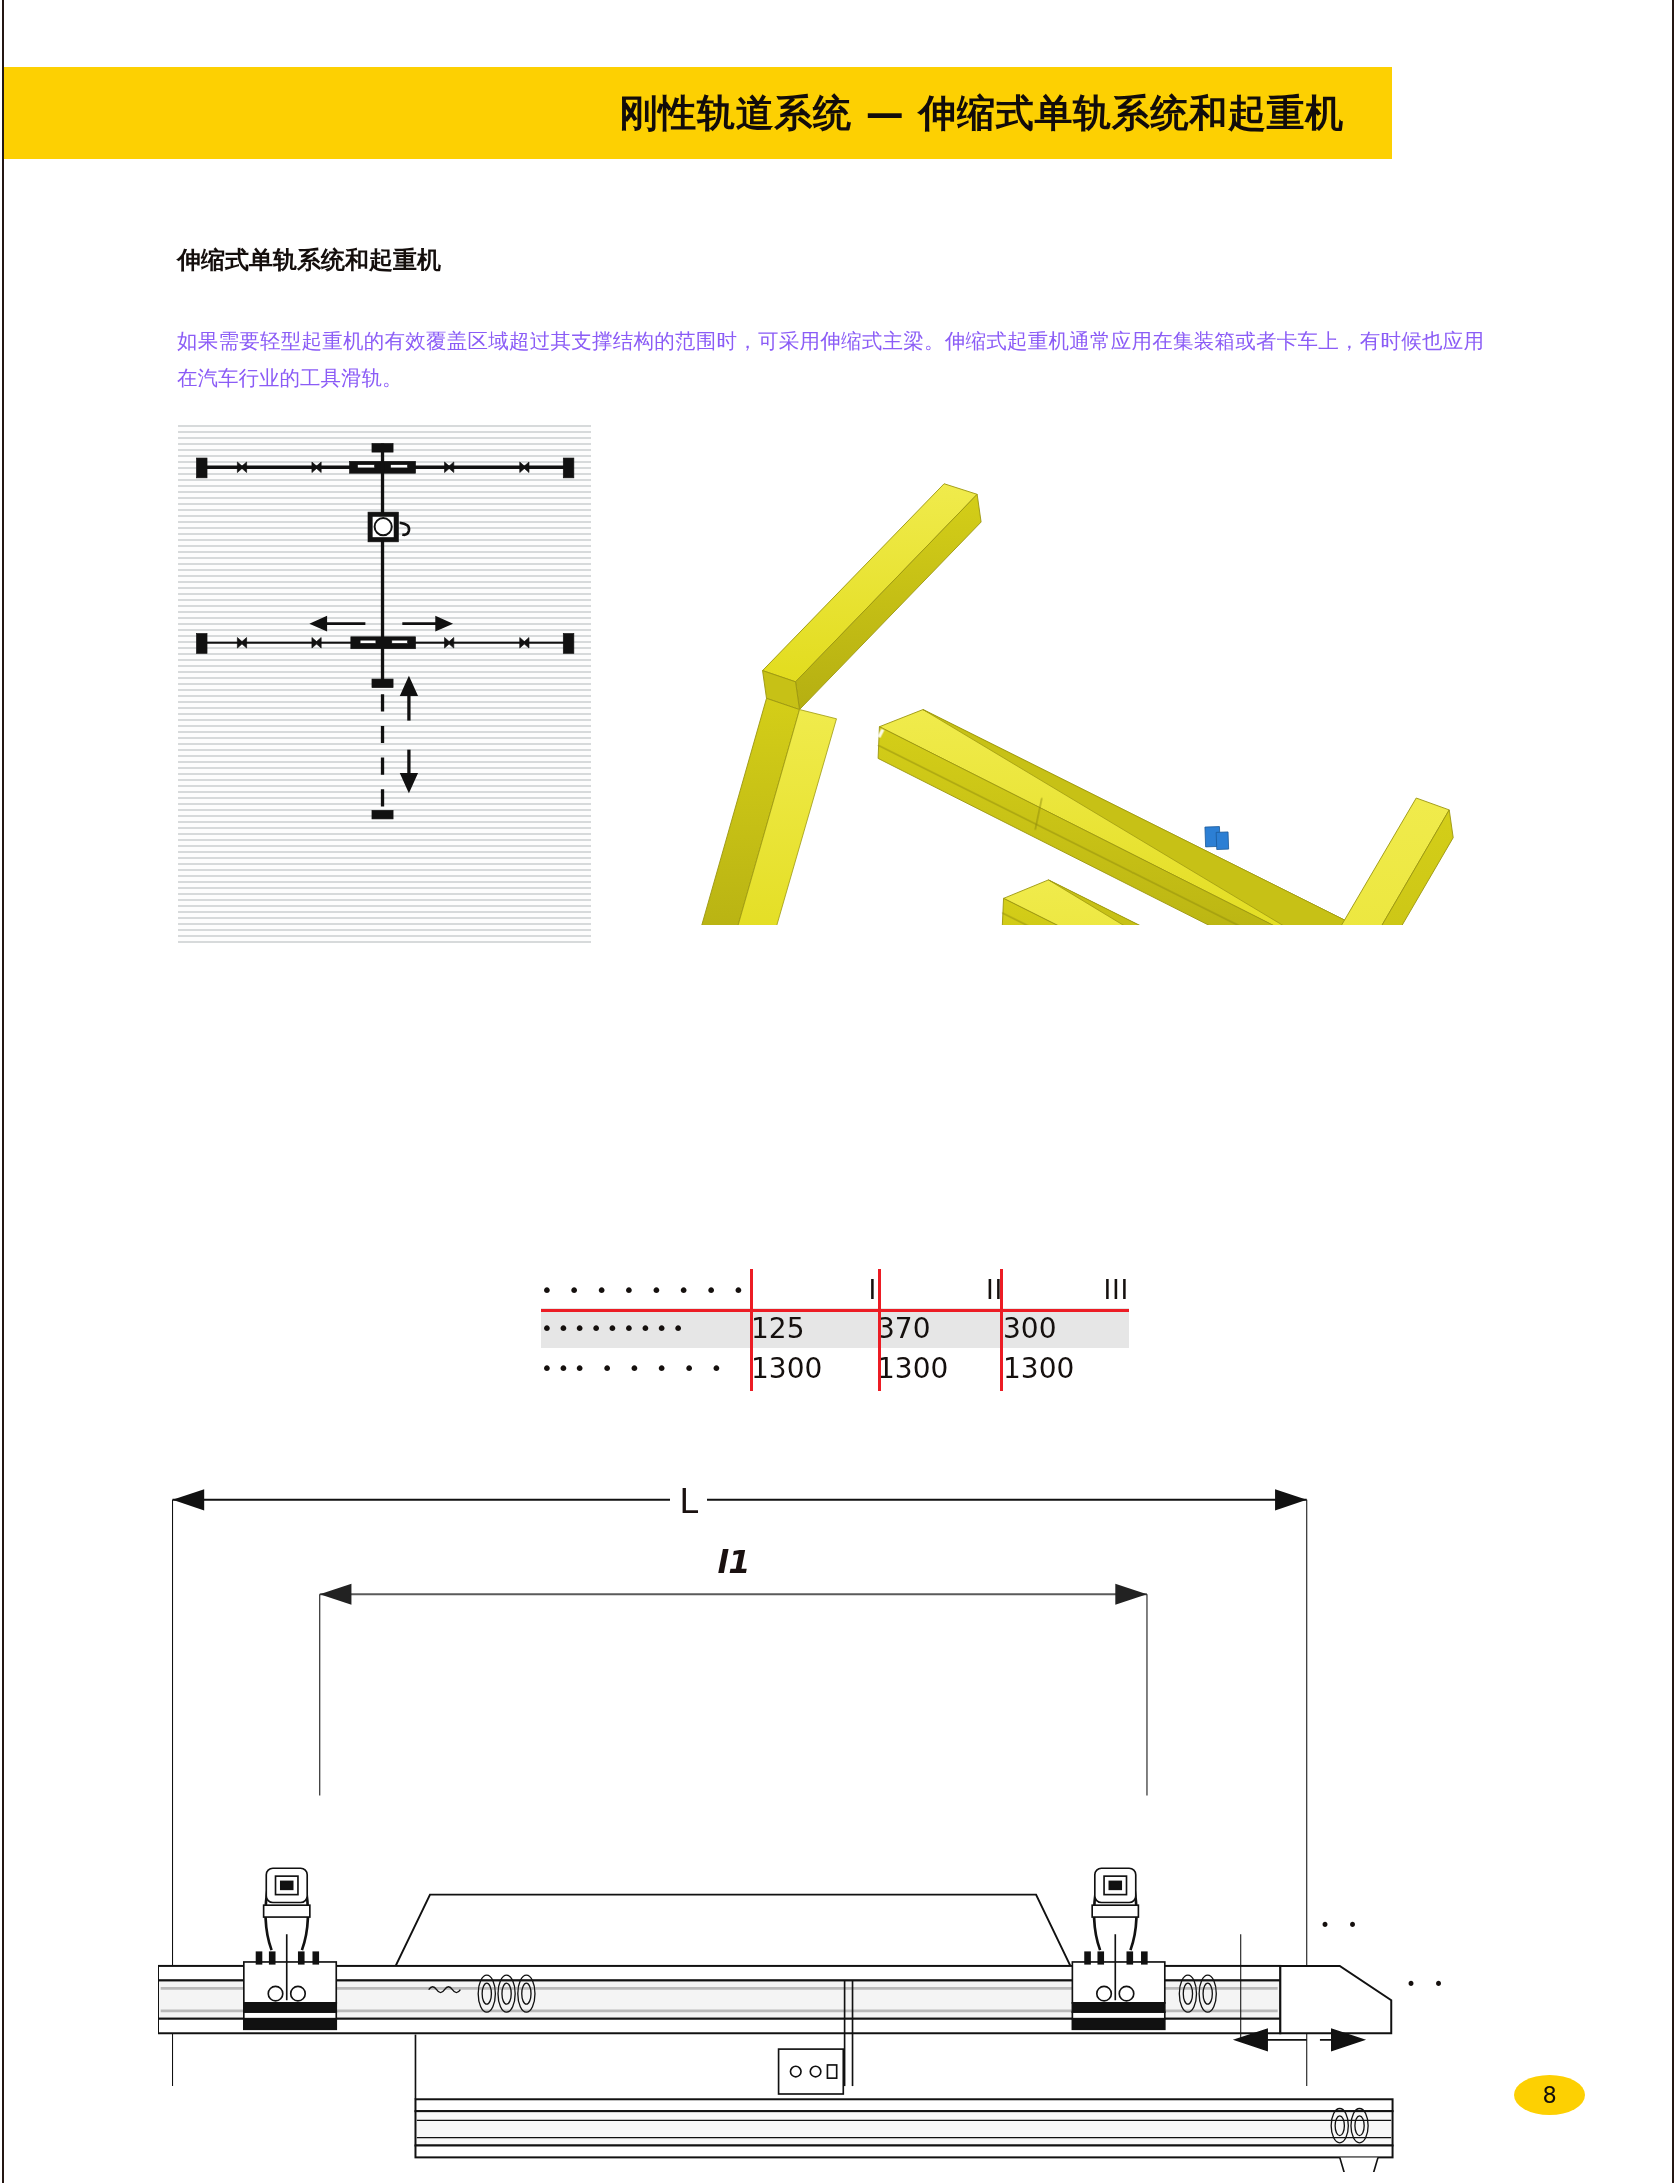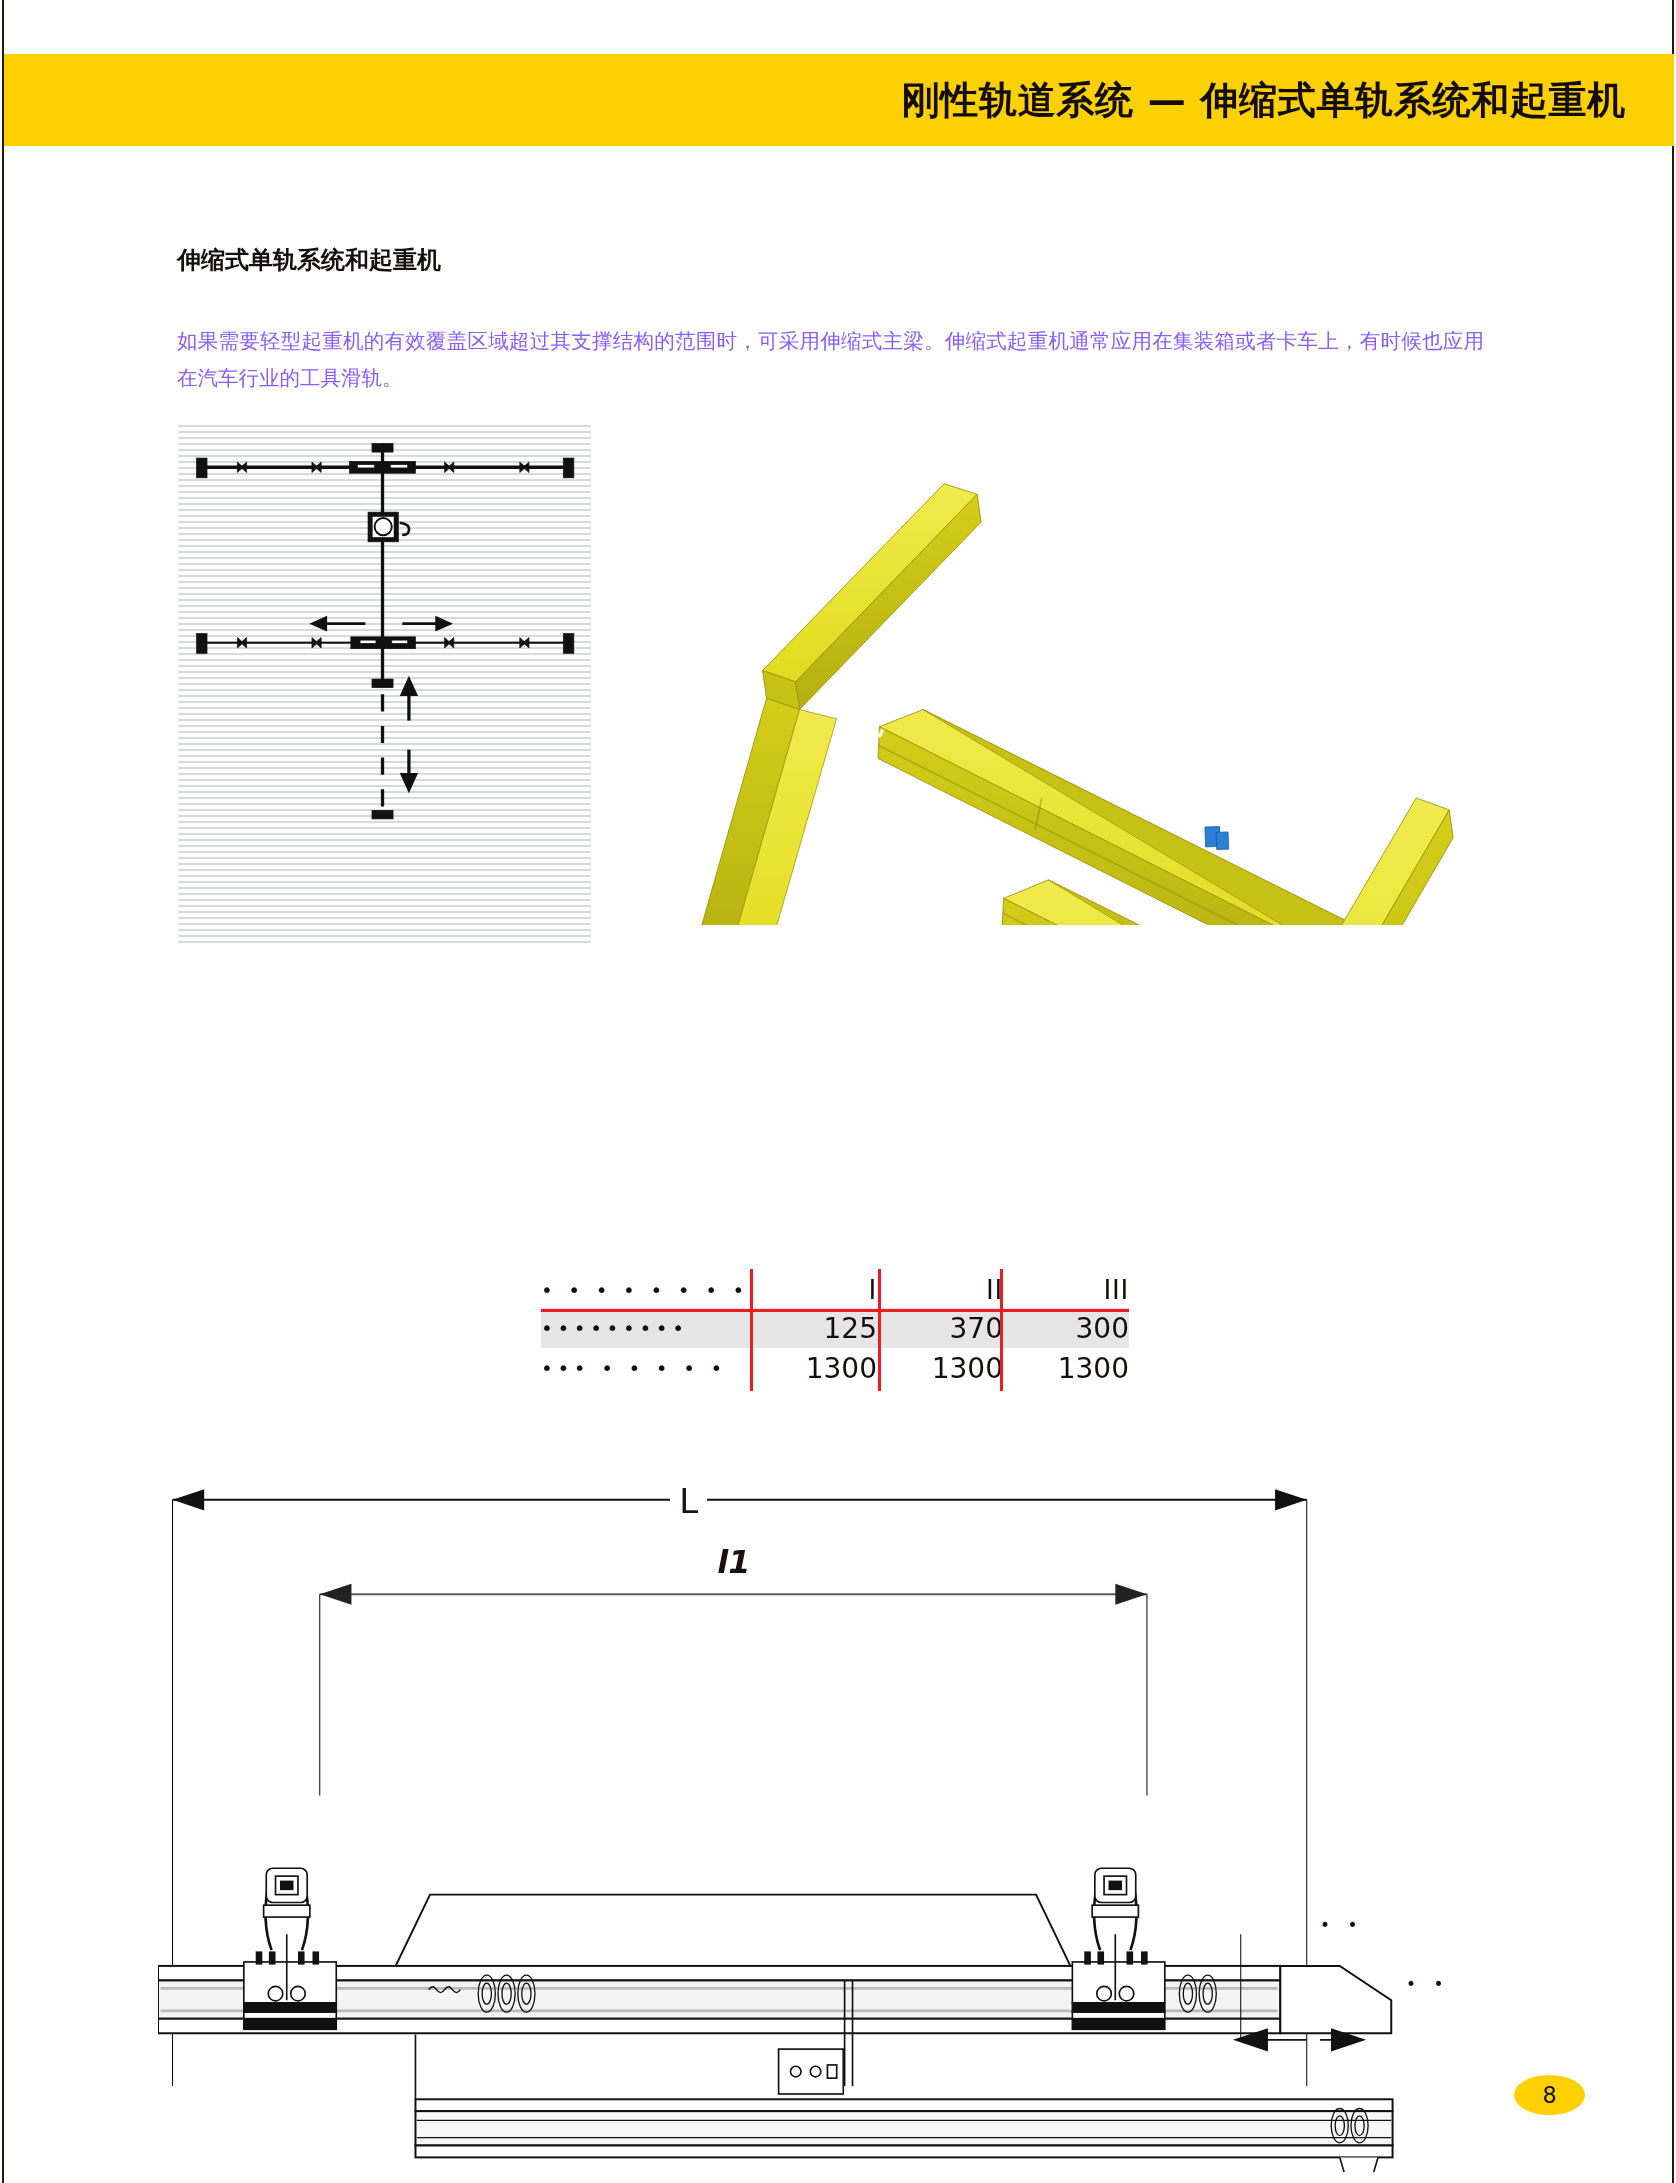--- a/index.html
+++ b/index.html
@@ -6,21 +6,21 @@
   body{
     width:1676px;height:2183px;position:relative;overflow:hidden;
     font-family:"Liberation Sans","DejaVu Sans",sans-serif;
     color:#1a1110;
   }
   .page-edge-left{position:absolute;left:2px;top:0;width:2px;height:2183px;background:#241613;}
   .page-edge-right{position:absolute;left:1672px;top:0;width:2px;height:2183px;background:#241613;}
 
   
   .banner{
-    position:absolute;left:4px;top:54px;width:1670px;height:92px;
+    position:absolute;left:4px;top:67px;width:1388px;height:92px;
     background:#FDD002;
   }
   .banner-title{
     position:absolute;right:48px;top:50%;transform:translateY(-50%);
     font-family:"DejaVu Sans","Liberation Sans",sans-serif;
     font-size:38px;font-weight:bold;letter-spacing:0.7px;
     color:#120c0a;white-space:nowrap;
   }
 
   
@@ -54,21 +54,21 @@
   
   .spec-table{position:absolute;left:541px;top:1271px;width:588px;height:119px;}
   .tbl{border-collapse:collapse;width:588px;table-layout:fixed;
        font-family:"DejaVu Sans","Liberation Sans",sans-serif;}
   .tbl td{padding:0;vertical-align:middle;}
   .rowlabel{
     width:210px;text-align:left;padding-left:9.2px;
     font-size:20px;letter-spacing:4.6px;color:#15100e;line-height:1;
   }
   .numcell{
-    text-align:right;padding-right:16px;
+    text-align:left;padding-right:16px;
     font-size:28px;color:#15100e;font-weight:400;
   }
   .hdrcell{
     text-align:right;padding-right:17px;
     font-size:26.4px;color:#15100e;letter-spacing:0.7px;
   }
   .row-head td{height:37px;}
   .row-shade{background:#e6e6e6;}
   .row-shade td{height:40px;}
   .row-plain td{height:40px;}

